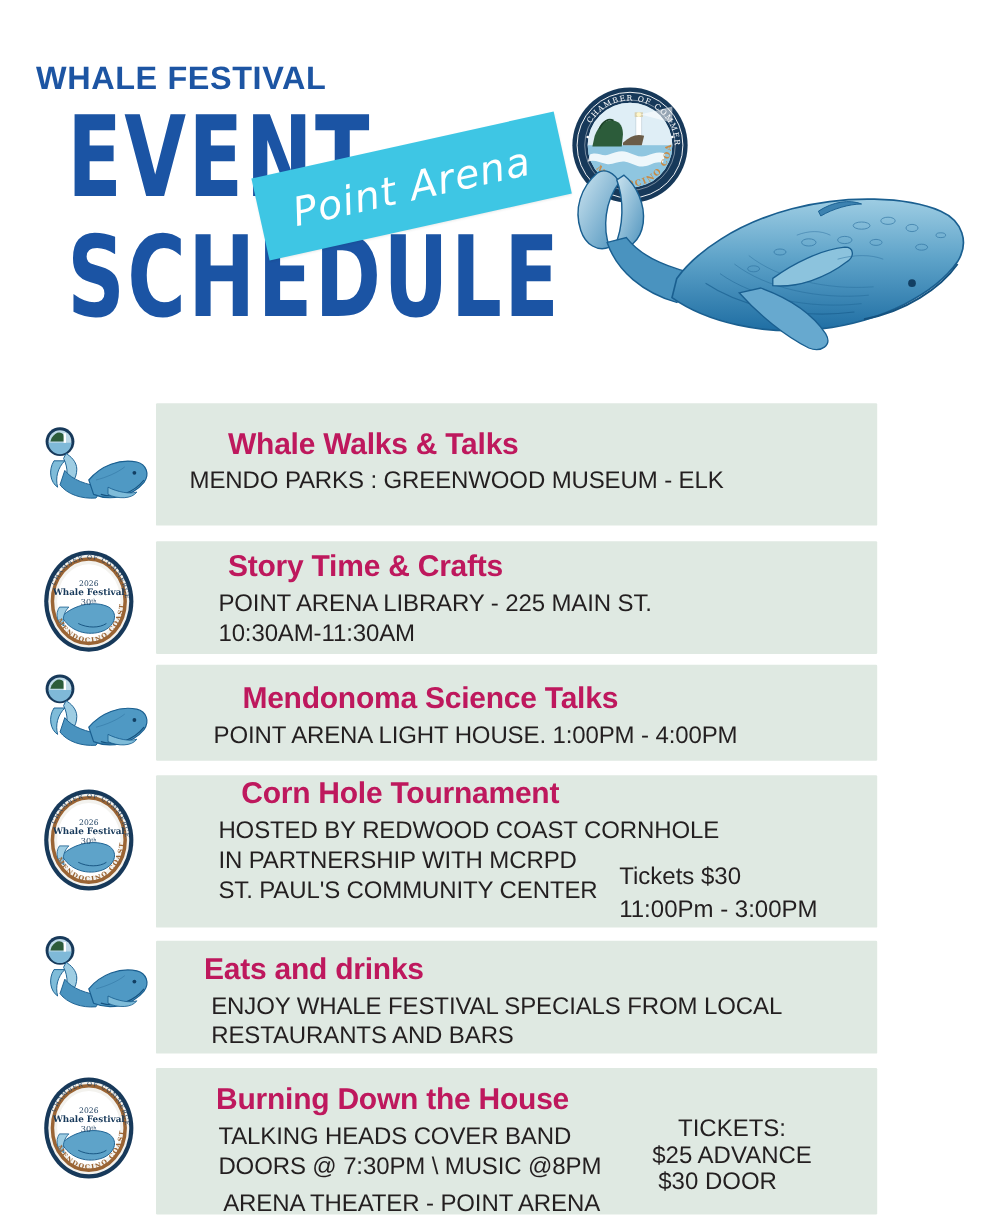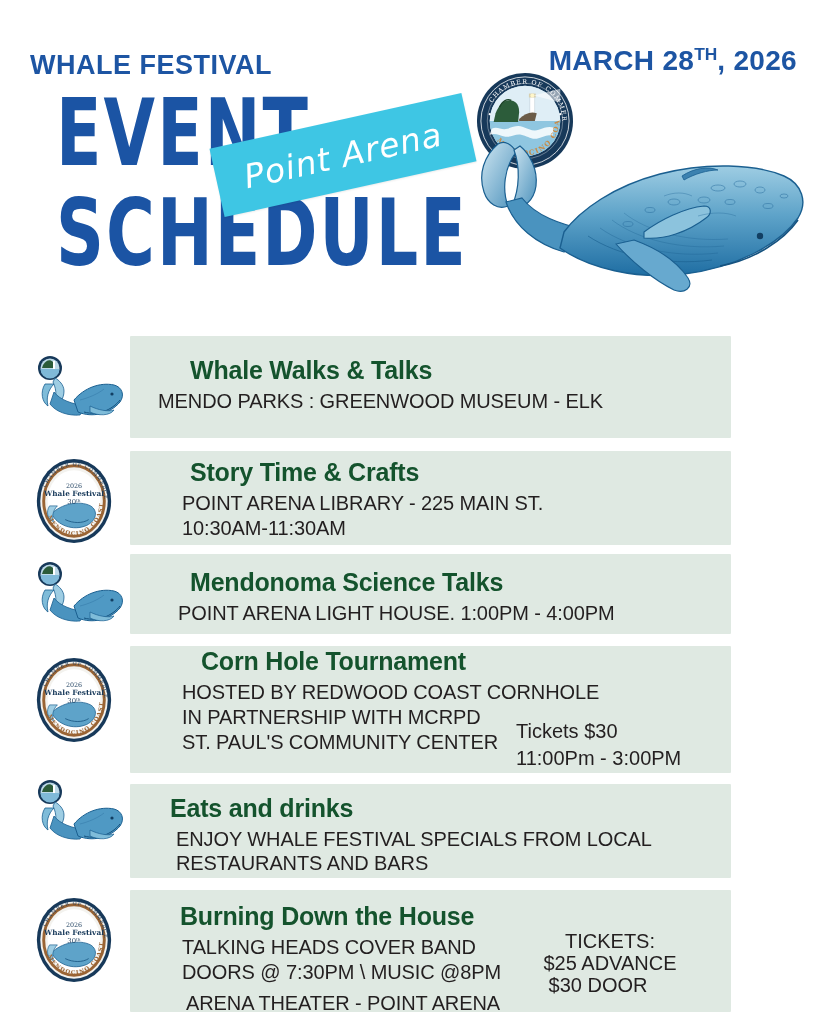--- a/index.html
+++ b/index.html
@@ -143,21 +143,21 @@
   .row-body {
     position: absolute;
     left: 130px;
     width: 601px;
     top: 0;
   }
   .ev-title {
     font-family: "Liberation Sans", sans-serif;
     font-weight: bold;
     font-size: 25px;
-    color: #14532d;
+    color: #be185d;
     letter-spacing: -0.2px;
     white-space: nowrap;
   }
   .ev-line {
     font-family: "Liberation Sans", sans-serif;
     font-size: 20px;
     color: #231f20;
     letter-spacing: -0.1px;
     white-space: nowrap;
   }
@@ -170,23 +170,20 @@
     text-align: center;
   }
 </style>
 </head>
 <body>
 
 <div id="header">
 
   <div id="festival-kicker">WHALE FESTIVAL</div>
 
-  <div id="event-date">
-    <span>MARCH 28</span><sup>TH</sup><span>, 2026</span>
-  </div>
 
   <div class="bigtitle" id="title-event">EVENT</div>
   <div class="bigtitle" id="title-schedule">SCHEDULE</div>
 
   <div id="point-arena-banner">
     <div id="point-arena-text">Point Arena</div>
   </div>
 
   <svg id="header-seal" viewBox="0 0 100 100">
     <circle cx="50" cy="50" r="49" fill="#17395a"></circle>
@@ -338,21 +335,21 @@
         <path d="M27 28 C31 36 31 46 26 52 C33 52 38 45 38 37 C38 31 33 26 29 24 Z" fill="#9ecde3" stroke="#1a5f90" stroke-width="0.8"></path>
         <path d="M24 50 C30 58 42 62 54 61 L60 52 C46 50 34 46 28 38 Z" fill="#4a93bf" stroke="#1a5f90" stroke-width="0.8"></path>
         <path d="M52 58 C66 64 84 60 94 48 C99 41 96 33 88 31 C74 28 58 34 48 46 Z" fill="#4f99c4" stroke="#1a5f90" stroke-width="1"></path>
         <path d="M58 58 C72 62 86 56 94 46" fill="none" stroke="#15527f" stroke-width="1"></path>
         <circle cx="86" cy="40" r="1.6" fill="#123f63"></circle>
         <path d="M64 52 C72 56 82 58 88 56 C84 62 72 62 64 58 Z" fill="#7fbcd9" stroke="#1a5f90" stroke-width="0.7"></path>
         <path d="M54 46 C62 44 72 40 78 35" fill="none" stroke="#2b6f9e" stroke-width="0.7" opacity=".6"></path>
       </svg>
     </div>
     <div class="row-body" style="top:0px;">
-      <div class="ev-title" style="padding-left:60px; padding-top:14px;">Mendonoma Science Talks</div>
+      <div class="ev-title" style="padding-left:60px; padding-top:14px;margin-left:12px;">Mendonoma Science Talks</div>
       <div class="ev-line" style="padding-left:48px; padding-top:5px;">POINT ARENA LIGHT HOUSE.    1:00PM - 4:00PM</div>
     </div>
   </div>
 
   <div class="sched-row" style="top:310px;">
     <div class="row-bg" style="height:127px;"></div>
     <div class="row-icon" style="top:8px; left:30px;">
       <svg viewBox="0 0 90 95" width="88" height="93">
         <ellipse cx="45" cy="47" rx="38" ry="43" fill="#17395a"></ellipse>
         <ellipse cx="45" cy="47" rx="34.5" ry="39.5" fill="#f3f2ee"></ellipse>

